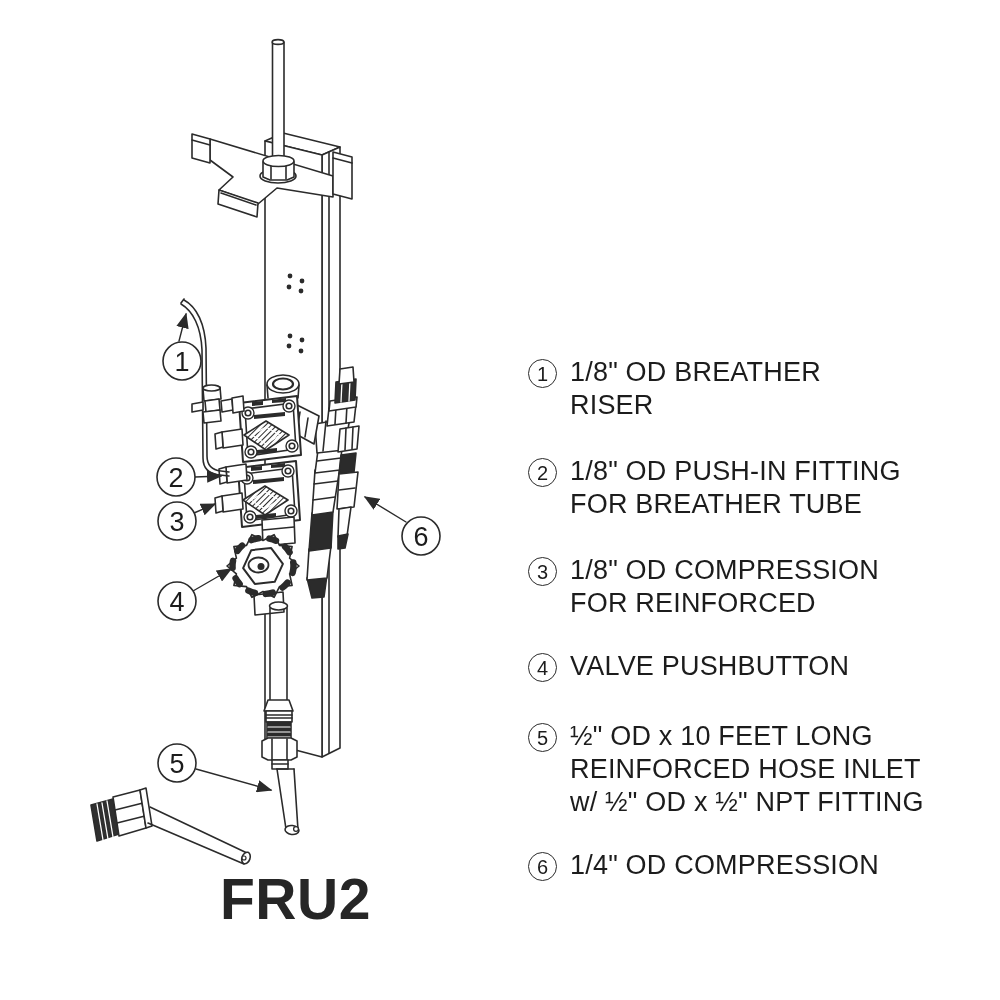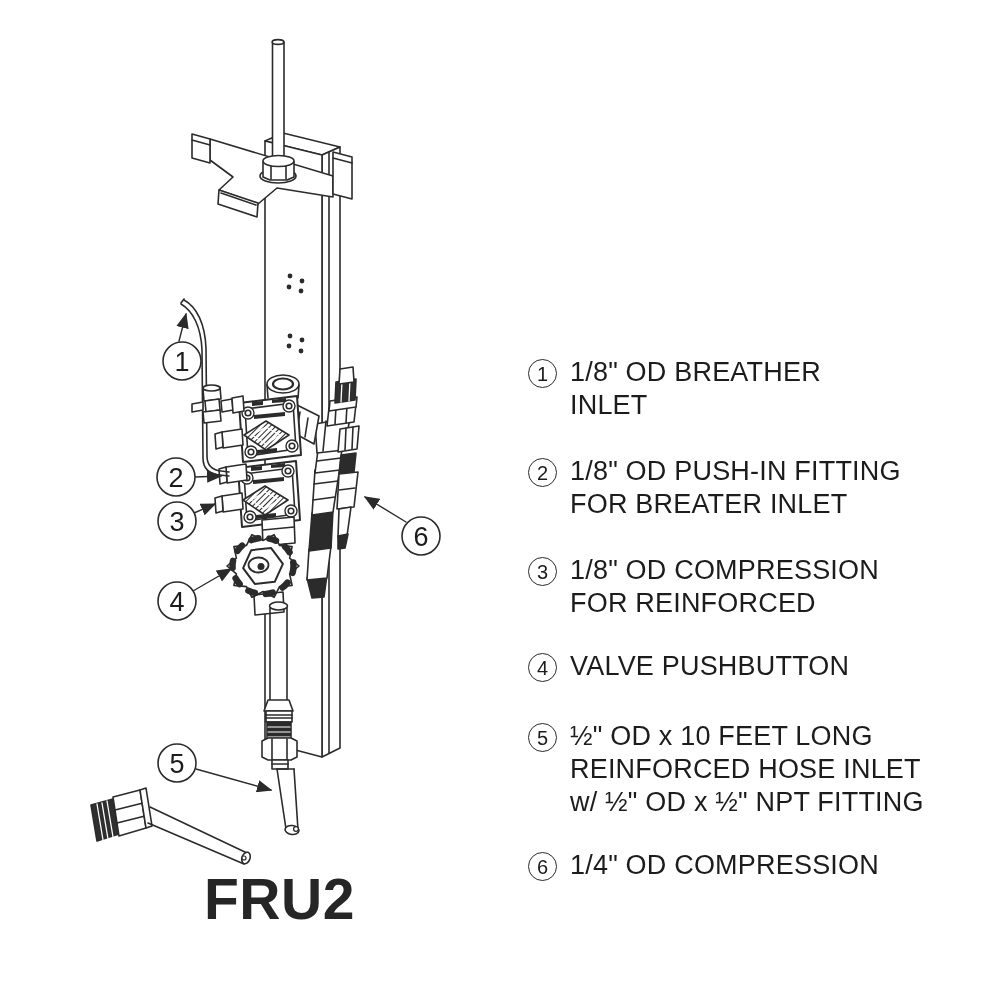--- a/index.html
+++ b/index.html
@@ -6,21 +6,21 @@
   .page{position:relative;width:1000px;height:1000px;background:#ffffff;overflow:hidden;
         font-family:"Liberation Sans","DejaVu Sans",sans-serif;color:#1c1c1c;}
   .drawing-svg{position:absolute;left:0;top:0;}
   .legend{position:absolute;left:528px;top:0;width:450px;height:1000px;}
   .legend-item{position:absolute;left:0;display:flex;align-items:flex-start;}
   .badge{flex:0 0 auto;width:29px;height:29px;border:1.6px solid #2b2b2b;border-radius:50%;
          display:flex;align-items:center;justify-content:center;font-size:20px;line-height:1;
          color:#1c1c1c;background:#fff;box-sizing:border-box;margin-top:1px;}
   .legend-text{margin-left:13px;margin-top:-2px;font-size:27px;line-height:33px;
                letter-spacing:0.2px;white-space:nowrap;color:#1c1c1c;}
-  .title-label{position:absolute;left:204px;top:871px;font-size:57px;line-height:57px;
+  .title-label{position:absolute;left:220px;top:871px;font-size:57px;line-height:57px;
                font-weight:bold;letter-spacing:0.5px;color:#262626;}
   svg text.co{font-family:"Liberation Sans","DejaVu Sans",sans-serif;font-size:27px;fill:#1c1c1c;}
 </style>
 </head>
 <body>
 
 <div class="page">
 
 <svg class="drawing-svg" width="1000" height="1000" viewBox="0 0 1000 1000">
   <defs>
@@ -272,29 +272,29 @@
     </g>
   </g>
 </svg>
 
 <div class="legend">
 
   <div class="legend-item" style="top:358px">
     <span class="badge">1</span>
     <div class="legend-text">
       <div>1/8" OD BREATHER</div>
-      <div>INLET</div>
+      <div>RISER</div>
     </div>
   </div>
 
   <div class="legend-item" style="top:457px">
     <span class="badge">2</span>
     <div class="legend-text">
       <div>1/8" OD PUSH-IN FITTING</div>
-      <div>FOR BREATER INLET</div>
+      <div>FOR BREATHER TUBE</div>
     </div>
   </div>
 
   <div class="legend-item" style="top:556px">
     <span class="badge">3</span>
     <div class="legend-text">
       <div>1/8" OD COMPRESSION</div>
       <div>FOR REINFORCED</div>
     </div>
   </div>

